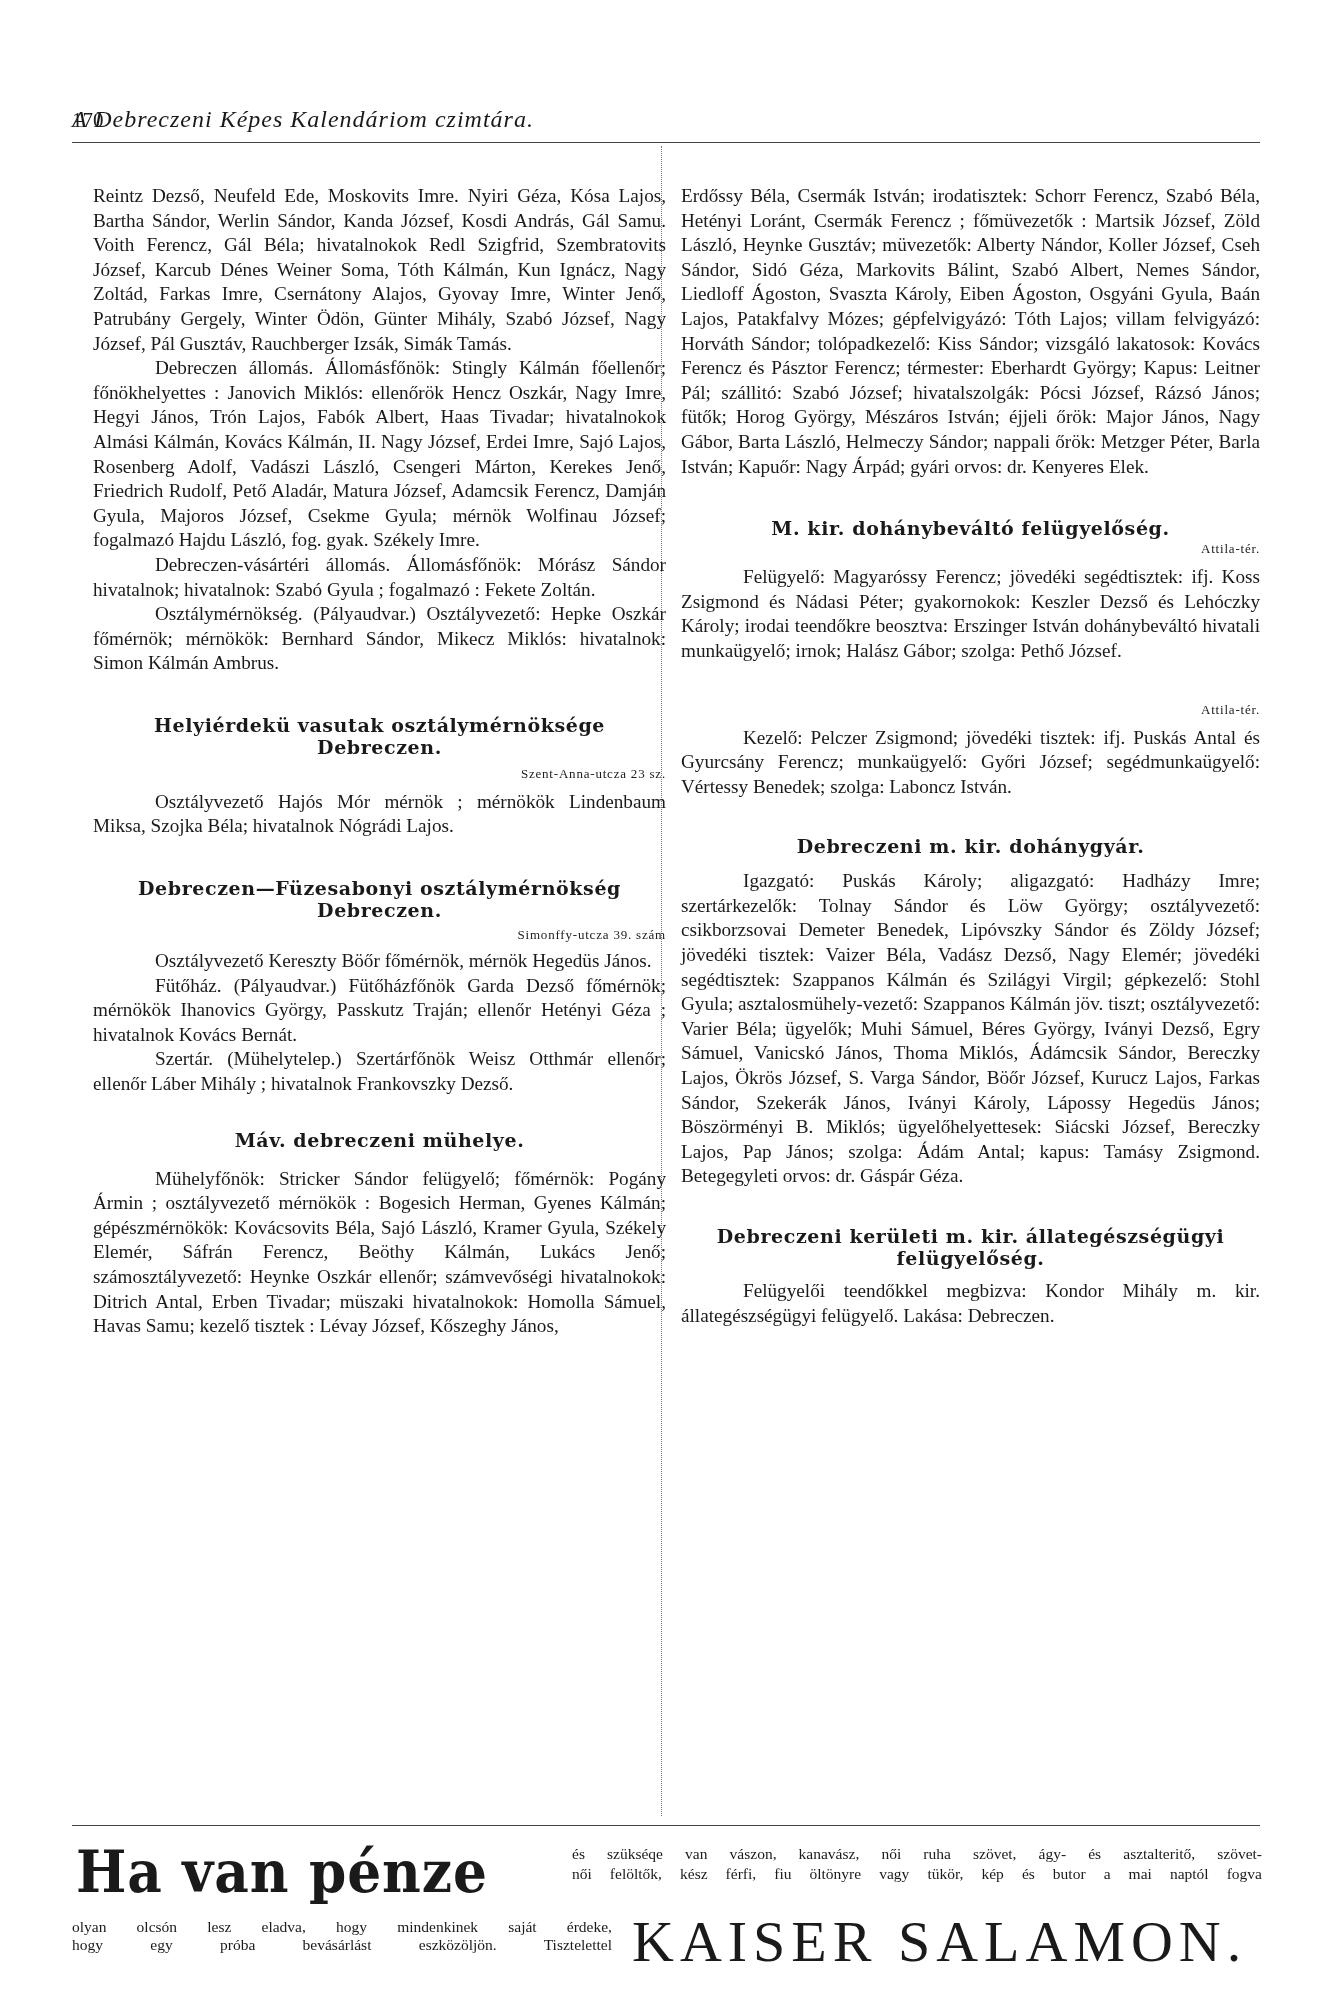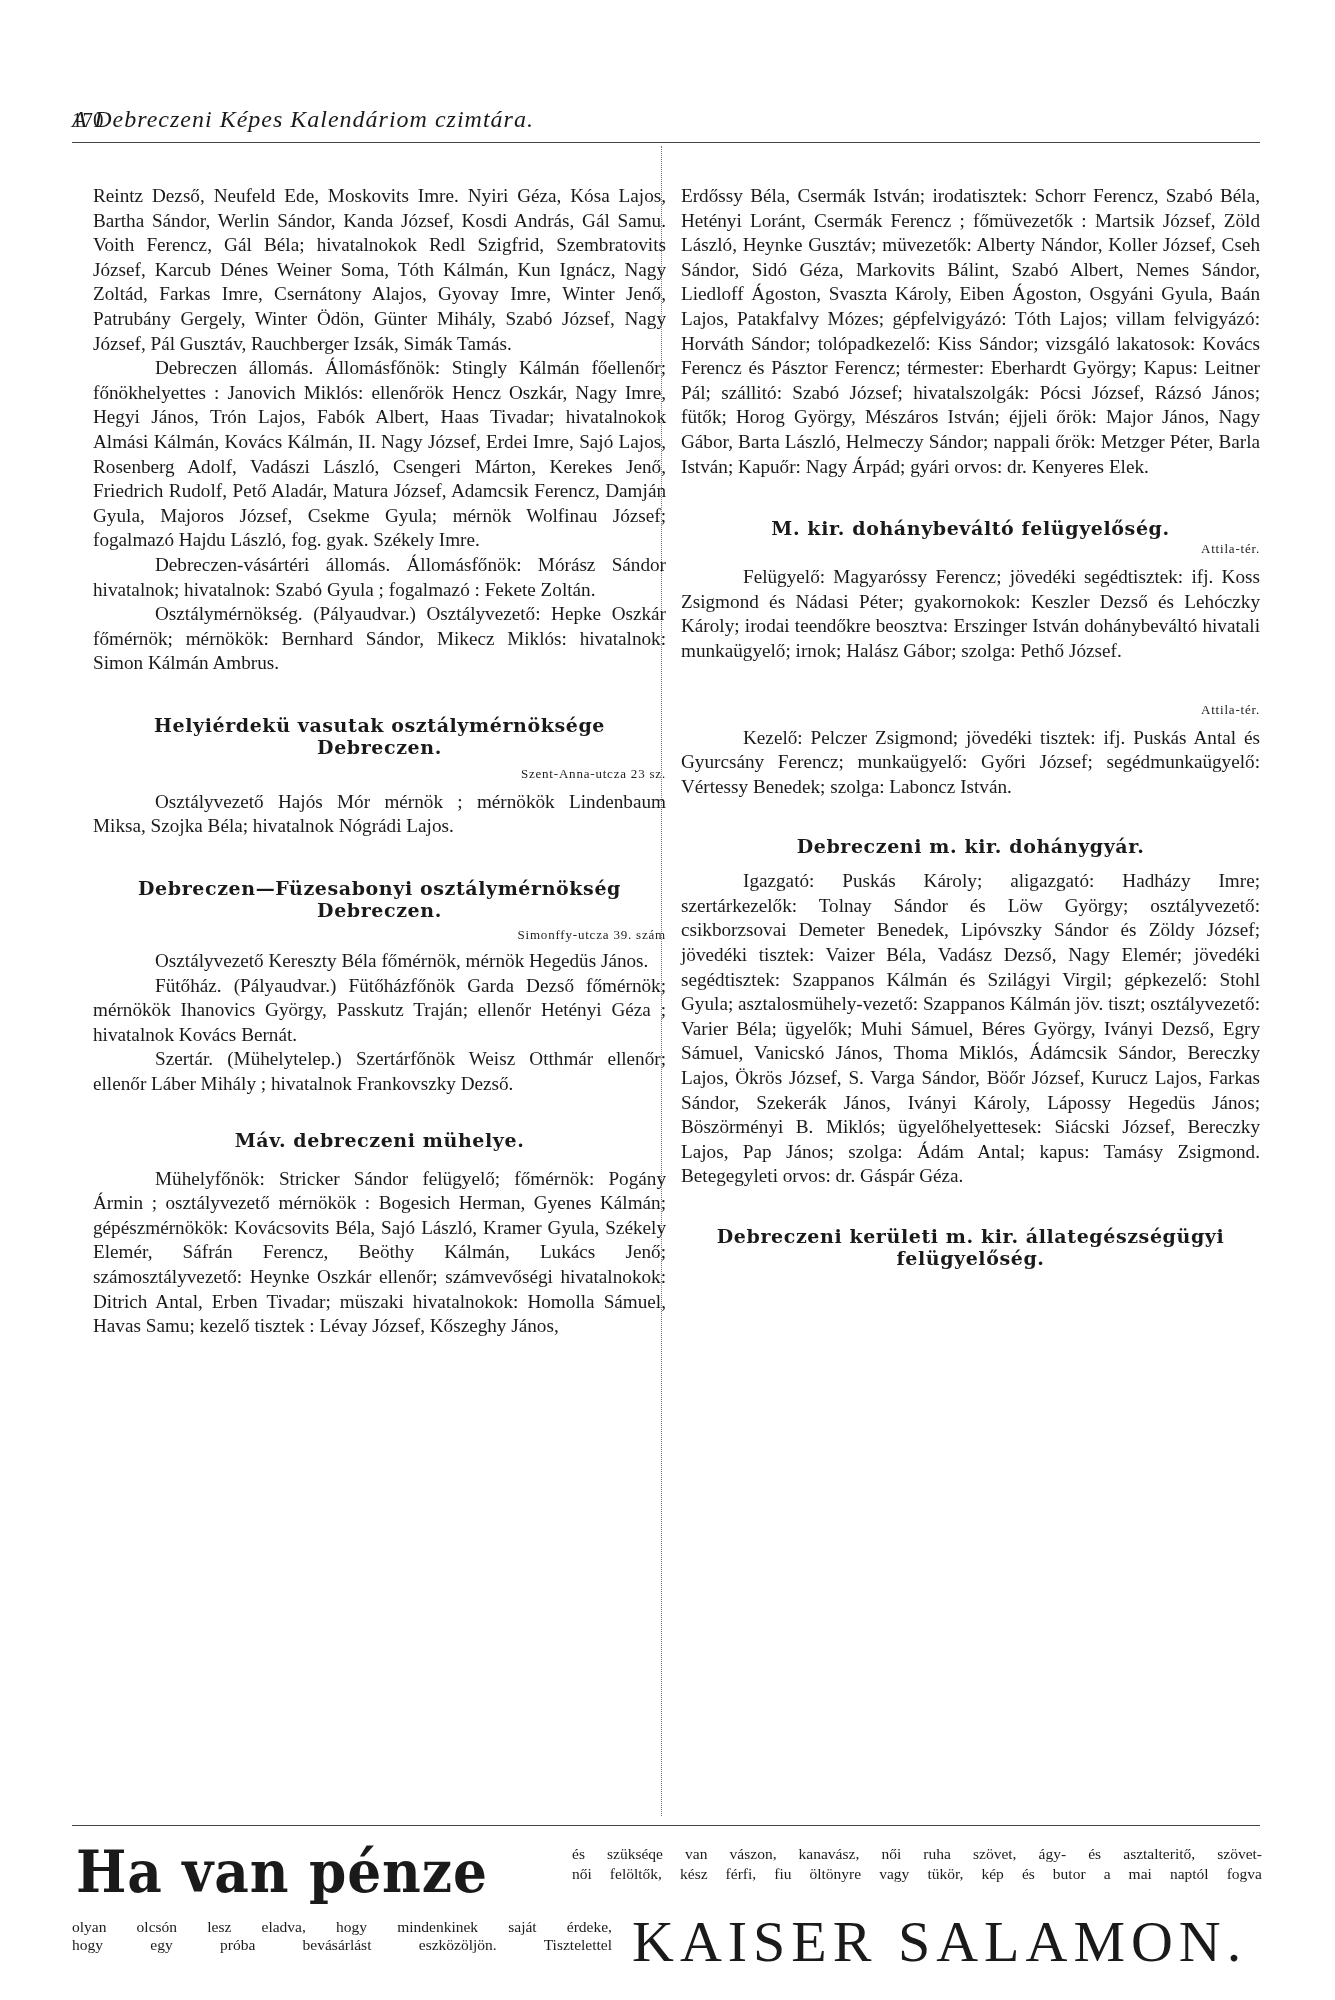--- a/index.html
+++ b/index.html
@@ -54,21 +54,21 @@
   <h3 class="section-title">Helyiérdekü vasutak osztálymérnöksége Debreczen.</h3>
   <div style="height:6px"></div>
   <p class="address">Szent-Anna-utcza 23 sz.</p>
   <div style="height:6px"></div>
   <p class="para indent">Osztályvezető Hajós Mór mérnök ; mérnökök Lindenbaum Miksa, Szojka Béla; hivatalnok Nógrádi Lajos.</p>
   <div style="height:38px"></div>
   <h3 class="section-title">Debreczen—Füzesabonyi osztálymérnökség Debreczen.</h3>
   <div style="height:4px"></div>
   <p class="address">Simonffy-utcza 39. szám</p>
   <div style="height:4px"></div>
-  <p class="para indent">Osztályvezető Kereszty Béla főmérnök, mérnök Hegedüs János.</p>
+  <p class="para indent">Osztályvezető Kereszty Böőr főmérnök, mérnök Hegedüs János.</p>
   <p class="para indent">Fütőház. (Pályaudvar.) Fütőházfőnök Garda Dezső főmérnök; mérnökök Ihanovics György, Passkutz Traján; ellenőr Hetényi Géza ; hivatalnok Kovács Bernát.</p>
   <p class="para indent">Szertár. (Mühelytelep.) Szertárfőnök Weisz Otthmár ellenőr; ellenőr Láber Mihály ; hivatalnok Frankovszky Dezső.</p>
   <div style="height:32px"></div>
   <h3 class="section-title">Máv. debreczeni mühelye.</h3>
   <div style="height:16px"></div>
   <p class="para indent">Mühelyfőnök: Stricker Sándor felügyelő; főmérnök: Pogány Ármin ; osztályvezető mérnökök : Bogesich Herman, Gyenes Kálmán; gépészmérnökök: Kovácsovits Béla, Sajó László, Kramer Gyula, Székely Elemér, Sáfrán Ferencz, Beöthy Kálmán, Lukács Jenő; számosztályvezető: Heynke Oszkár ellenőr; számvevőségi hivatalnokok: Ditrich Antal, Erben Tivadar; müszaki hivatalnokok: Homolla Sámuel, Havas Samu; kezelő tisztek : Lévay József, Kőszeghy János,</p>
 </div>
 
 <div class="col right">
   <p class="para">Erdőssy Béla, Csermák István; irodatisztek: Schorr Ferencz, Szabó Béla, Hetényi Loránt, Csermák Ferencz ; főmüvezetők : Martsik József, Zöld László, Heynke Gusztáv; müvezetők: Alberty Nándor, Koller József, Cseh Sándor, Sidó Géza, Markovits Bálint, Szabó Albert, Nemes Sándor, Liedloff Ágoston, Svaszta Károly, Eiben Ágoston, Osgyáni Gyula, Baán Lajos, Patakfalvy Mózes; gépfelvigyázó: Tóth Lajos; villam felvigyázó: Horváth Sándor; tolópadkezelő: Kiss Sándor; vizsgáló lakatosok: Kovács Ferencz és Pásztor Ferencz; térmester: Eberhardt György; Kapus: Leitner Pál; szállitó: Szabó József; hivatalszolgák: Pócsi József, Rázsó János; fütők; Horog György, Mészáros István; éjjeli őrök: Major János, Nagy Gábor, Barta László, Helmeczy Sándor; nappali őrök: Metzger Péter, Barla István; Kapuőr: Nagy Árpád; gyári orvos: dr. Kenyeres Elek.</p>
@@ -81,20 +81,21 @@
   <p class="address">Attila-tér.</p>
   <div style="height:6px"></div>
   <p class="para indent">Kezelő: Pelczer Zsigmond; jövedéki tisztek: ifj. Puskás Antal és Gyurcsány Ferencz; munkaügyelő: Győri József; segédmunkaügyelő: Vértessy Benedek; szolga: Laboncz István.</p>
   <div style="height:36px"></div>
   <h3 class="section-title">Debreczeni m. kir. dohánygyár.</h3>
   <div style="height:12px"></div>
   <p class="para indent">Igazgató: Puskás Károly; aligazgató: Hadházy Imre; szertárkezelők: Tolnay Sándor és Löw György; osztályvezető: csikborzsovai Demeter Benedek, Lipóvszky Sándor és Zöldy József; jövedéki tisztek: Vaizer Béla, Vadász Dezső, Nagy Elemér; jövedéki segédtisztek: Szappanos Kálmán és Szilágyi Virgil; gépkezelő: Stohl Gyula; asztalosmühely-vezető: Szappanos Kálmán jöv. tiszt; osztályvezető: Varier Béla; ügyelők; Muhi Sámuel, Béres György, Iványi Dezső, Egry Sámuel, Vanicskó János, Thoma Miklós, Ádámcsik Sándor, Bereczky Lajos, Ökrös József, S. Varga Sándor, Böőr József, Kurucz Lajos, Farkas Sándor, Szekerák János, Iványi Károly, Lápossy Hegedüs János; Böszörményi B. Miklós; ügyelőhelyettesek: Siácski József, Bereczky Lajos, Pap János; szolga: Ádám Antal; kapus: Tamásy Zsigmond. Betegegyleti orvos: dr. Gáspár Géza.</p>
   <div style="height:36px"></div>
   <h3 class="section-title">Debreczeni kerületi m. kir. állategészségügyi felügyelőség.</h3>
   <div style="height:10px"></div>
+  <p class="para indent">Felügyelői teendőkkel megbizva: Kondor Mihály m. kir. állategészségügyi felügyelő. Lakása: Debreczen.</p>
 </div>
 
 <div class="rule bottom"></div>
 
 <div class="ad">
   <div class="ad-headline">Ha van pénze</div>
   <div class="ad-body">
     <span>és szükséqe van vászon, kanavász, női ruha szövet, ágy- és asztalteritő, szövet-</span>
     <span>női felöltők, kész férfi, fiu öltönyre vagy tükör, kép és butor a mai naptól fogva</span>
   </div>

